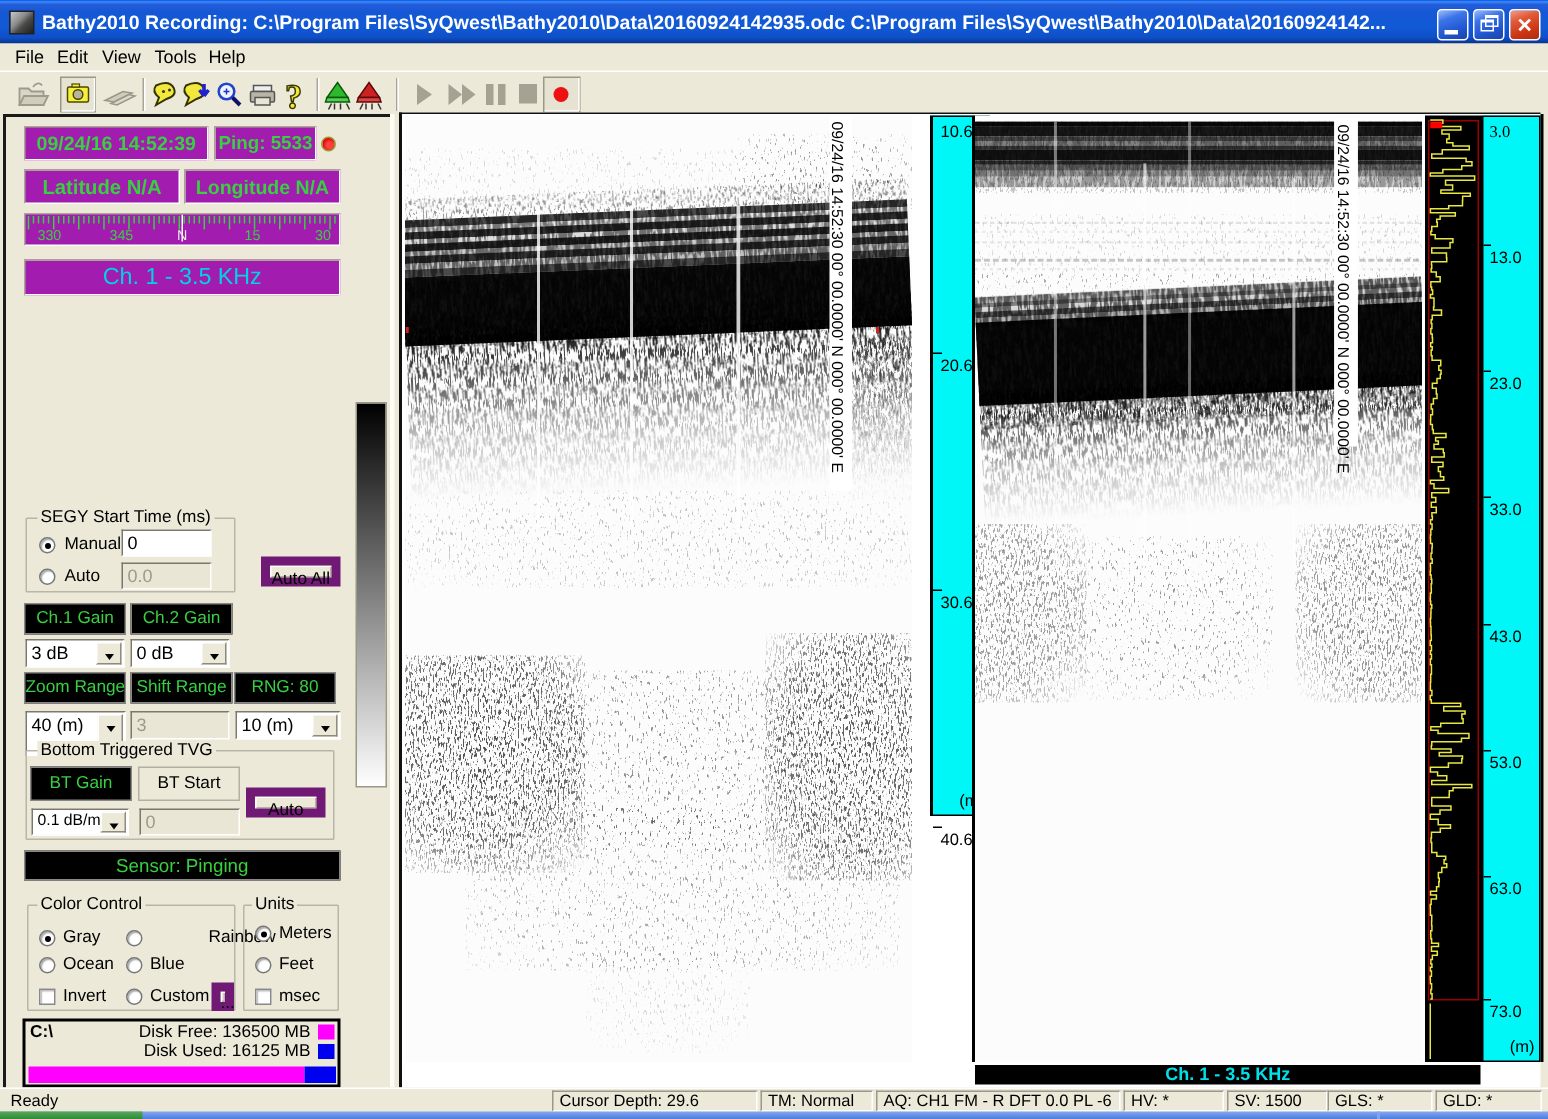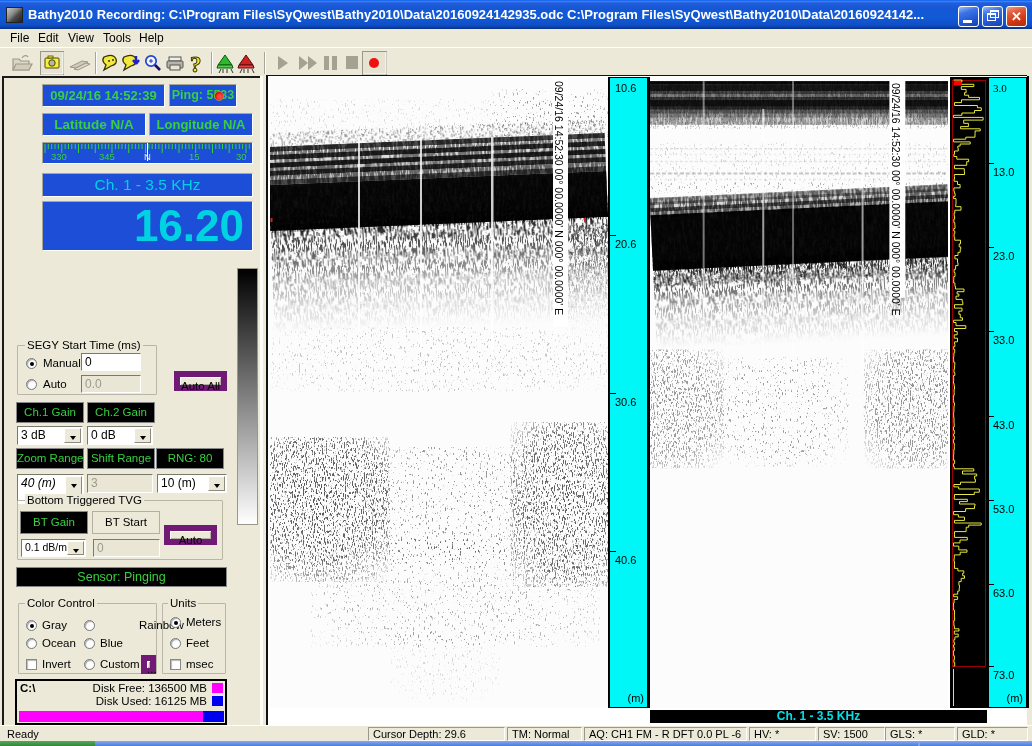--- a/index.html
+++ b/index.html
@@ -13,21 +13,21 @@
 #titletext{left:28px;top:7px;width:926px;height:18px;color:#fff;font-size:13px;font-weight:bold;white-space:nowrap;overflow:hidden;letter-spacing:0px;}
 .tbtn{top:6px;width:21px;height:21px;border-radius:3px;border:1px solid #fff;font-size:11px;color:#fff;text-align:center;line-height:19px;}
 .tbtn.blue{background:linear-gradient(160deg,#9cbcf8 0%,#3c74e8 30%,#1f55d0 70%,#1c44a8 100%);}
 .tbtn.red{background:linear-gradient(160deg,#f0a088 0%,#e25b3a 30%,#cc3512 70%,#b02c10 100%);}
 
 #menubar{left:0;top:29px;width:1032px;height:18px;background:#ece9d8;font-size:12px;color:#000;}
 #menubar span{position:absolute;top:2px;}
 #toolbar{left:0;top:47px;width:1032px;height:29px;background:#ece9d8;border-top:1px solid #fff;}
 
 #leftpanel{left:0;top:76px;width:266px;height:649px;background:#ece9d8;}
-.blk{background:#1d4ed8;border:1px solid #fff;border-color:#a9a696 #fff #fff #a9a696;margin-left:26px;}
+.blk{background:#a21caf;border:1px solid #fff;border-color:#a9a696 #fff #fff #a9a696;}
 .grn{color:#38cf40;font-weight:bold;text-align:center;}
 .cyn{color:#00d2e2;text-align:center;}
 .groupbox{border:1px solid #b9b6a8;border-radius:1px;}
 .grouplbl{position:absolute;background:#ece9d8;font-size:11.5px;padding:0 2px;white-space:nowrap;}
 .radio{width:11px;height:11px;border-radius:50%;background:#fff;border:1px solid #777;box-shadow:inset 1px 1px 1px #aaa;}
 .radio.on::after{content:"";position:absolute;left:2.5px;top:2.5px;width:4px;height:4px;border-radius:50%;background:#000;}
 .check{width:11px;height:11px;background:#fff;border:1px solid #888;box-shadow:inset 1px 1px 1px #bbb;}
 .rlbl{position:absolute;font-size:11.5px;white-space:nowrap;}
 .input{background:#fff;border:1px solid;border-color:#7b786c #fff #fff #7b786c;font-size:12px;padding:1px 3px;}
 .input.dis{background:#e9e6d5;color:#9d9a8c;}
@@ -211,21 +211,20 @@
      <g fill="#38cf40" font-size="9.5" font-family="Liberation Sans">
        <text x="8" y="17">330</text>
           <text x="56" y="17">345</text>
           <text x="101" y="17" fill="#e8e8e8">N</text>
           <text x="146" y="17">15</text>
           <text x="193" y="17">30</text>
      </g>
    </svg>
  </div>
  <div class="abs blk cyn" style="left:16px;top:97px;width:211px;height:24px;font-size:15.5px;line-height:22px;">Ch. 1 - 3.5 KHz</div>
- <div class="abs blk cyn" style="left:16px;top:125px;width:211px;height:50px;font-size:44px;font-weight:bold;text-align:right;line-height:48px;padding-right:8px;">16.20</div>
  <div class="abs" style="left:237px;top:192px;width:21px;height:257px;border:1px solid #9a968a;background:linear-gradient(180deg,#000 0%,#fff 100%);"></div>
 
  <div class="abs groupbox" style="left:17px;top:269px;width:140px;height:50px;"></div>
  <div class="grouplbl" style="left:25px;top:263px;">SEGY Start Time (ms)</div>
  <div class="abs radio on" style="left:26px;top:282px;"></div>
  <div class="rlbl" style="left:43px;top:281px;">Manual</div>
  <div class="abs input" style="left:81px;top:277px;width:60px;height:18px;">0</div>
  <div class="abs radio" style="left:26px;top:303px;"></div>
  <div class="rlbl" style="left:43px;top:302px;">Auto</div>
  <div class="abs input dis" style="left:81px;top:299px;width:60px;height:18px;">0.0</div>
@@ -237,21 +236,21 @@
       <span style="position:absolute;left:3px;top:1px;">3 dB</span>
       <span class="arr"></span>
     </div>
  <div class="abs combo" style="left:87px;top:350px;width:66px;height:19px;">
       <span style="position:absolute;left:3px;top:1px;">0 dB</span>
       <span class="arr"></span>
     </div>
  <div class="abs gbtn" style="left:16px;top:372px;width:68px;height:21px;line-height:19px;">Zoom Range</div>
  <div class="abs gbtn" style="left:87px;top:372px;width:68px;height:21px;line-height:19px;">Shift Range</div>
  <div class="abs gbtn" style="left:156px;top:372px;width:68px;height:21px;line-height:19px;">RNG: 80</div>
- <div class="abs combo" style="left:17px;top:398px;width:67px;height:30px;font-style:italic;">
+ <div class="abs combo" style="left:17px;top:398px;width:67px;height:30px;">
       <span style="position:absolute;left:3px;top:1px;">40 (m)</span>
       <span class="arr"></span>
     </div>
  <div class="abs input dis" style="left:87px;top:398px;width:66px;height:19px;">3</div>
  <div class="abs combo" style="left:157px;top:398px;width:70px;height:19px;">
       <span style="position:absolute;left:3px;top:1px;">10 (m)</span>
       <span class="arr"></span>
     </div>
 
  <div class="abs groupbox" style="left:17px;top:424px;width:206px;height:60px;"></div>
@@ -421,21 +420,21 @@
   <rect x="88" y="60" width="2" height="215" fill="#fff" opacity="0.8"></rect>
   <rect x="150" y="60" width="2" height="215" fill="#fff" opacity="0.8"></rect>
   <rect x="221" y="60" width="2.5" height="218" fill="#fff" opacity="0.8"></rect>
   <rect x="314" y="141" width="2" height="4" fill="#cc2222"></rect>
   <rect x="0.5" y="141" width="2" height="4" fill="#cc2222"></rect>
 
   <rect x="283" y="0" width="15" height="250" fill="#fff"></rect>
   <text x="284.5" y="4" font-size="10.5" font-family="Liberation Sans" fill="#000" transform="rotate(90 284.5 4)">09/24/16 14:52:30 00° 00.0000' N 000° 00.0000' E</text>
  </svg>
 
- <div class="abs cyanbar" style="left:340px;top:1px;width:40px;height:631px;border-left-width:2px;">
+ <div class="abs cyanbar" style="left:352px;top:1px;width:40px;height:467px;border-left-width:2px;">
   <span class="abs" style="left:5px;top:4px;">10.6</span>
   <span class="abs" style="left:5px;top:160px;">20.6</span>
   <span class="abs" style="left:5px;top:318px;">30.6</span>
   <span class="abs" style="left:5px;top:476px;">40.6</span>
   <span class="abs" style="right:3px;bottom:3px;">(m)</span>
   <span class="abs" style="left:0;top:157px;width:6px;height:1px;background:#000;"></span>
   <span class="abs" style="left:0;top:315px;width:6px;height:1px;background:#000;"></span>
   <span class="abs" style="left:0;top:473px;width:6px;height:1px;background:#000;"></span>
  </div>
 

